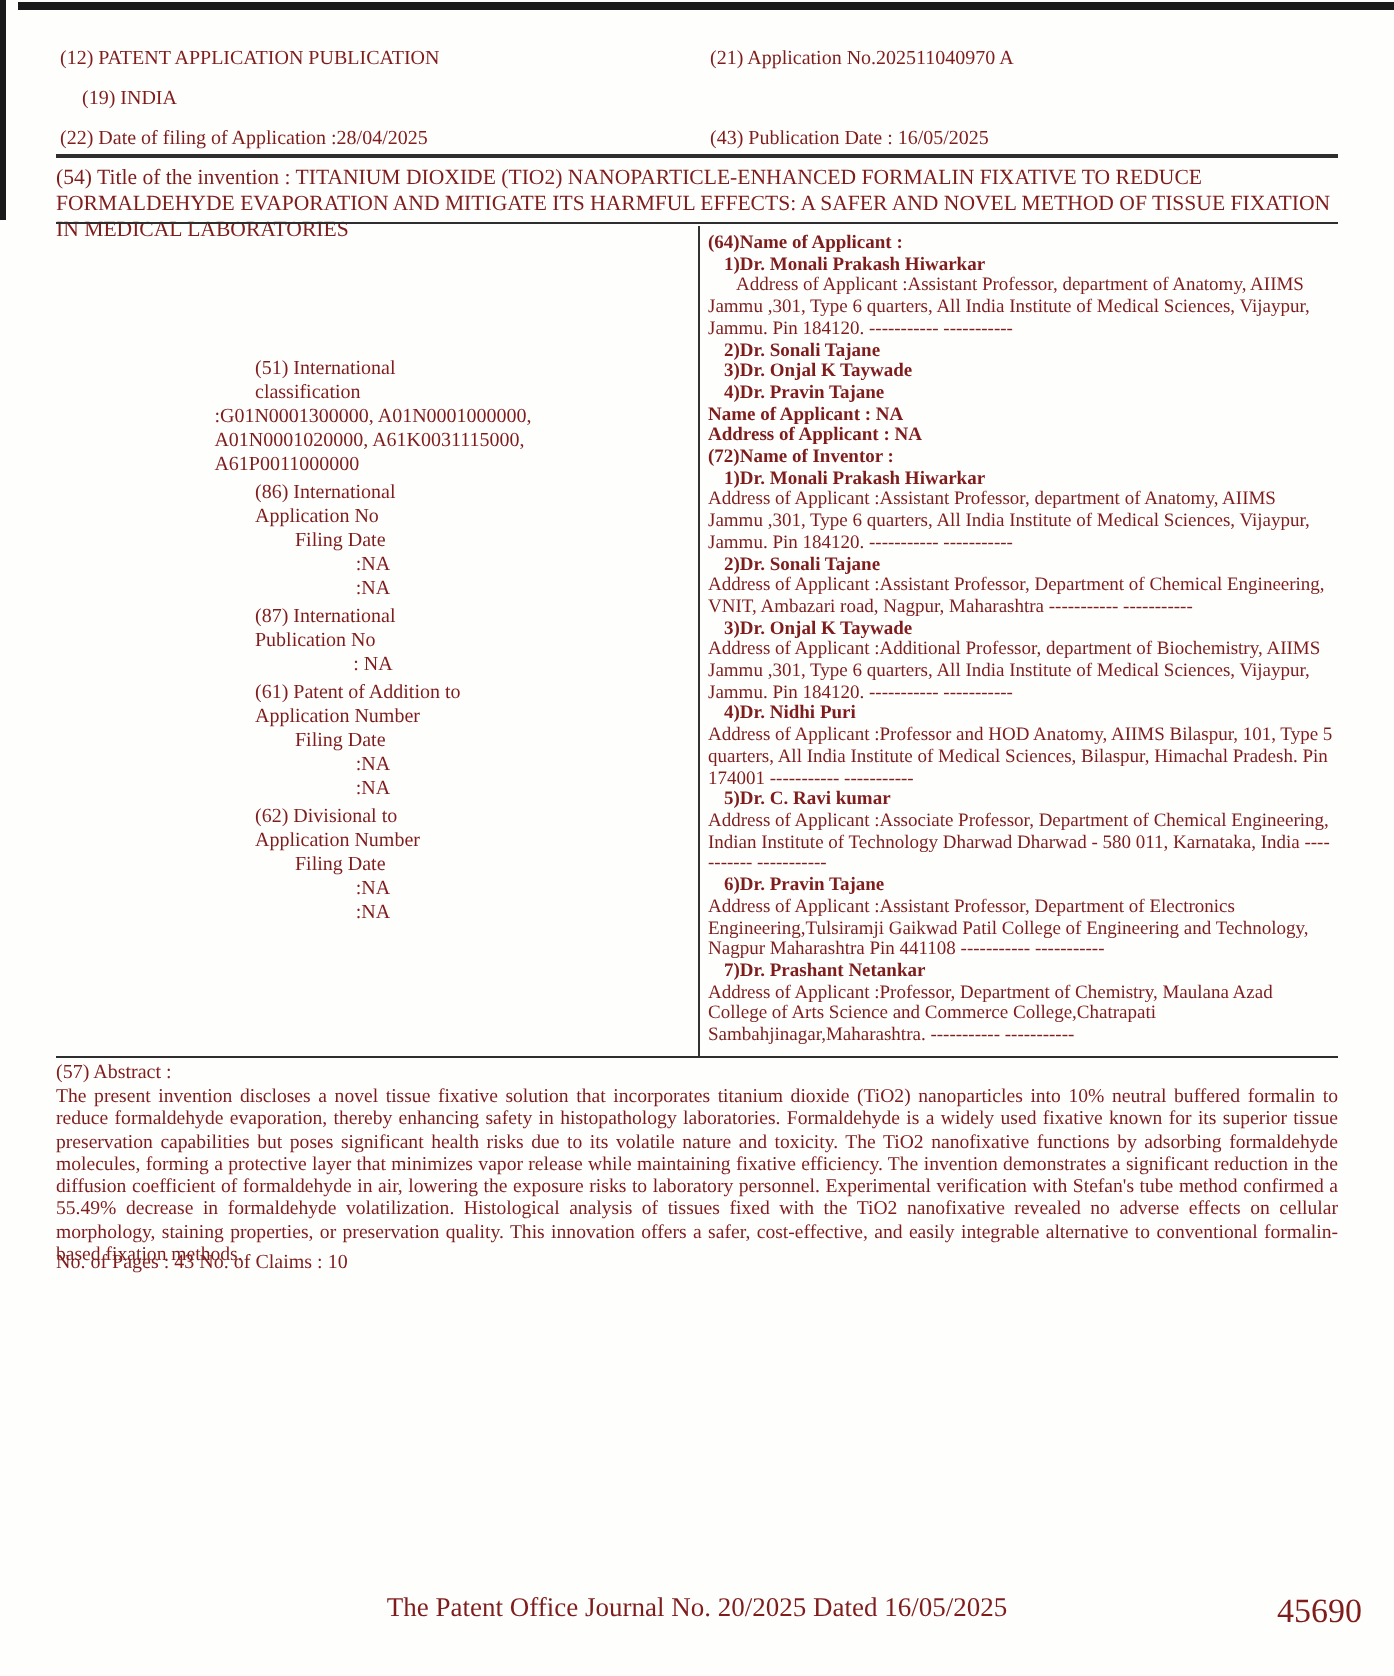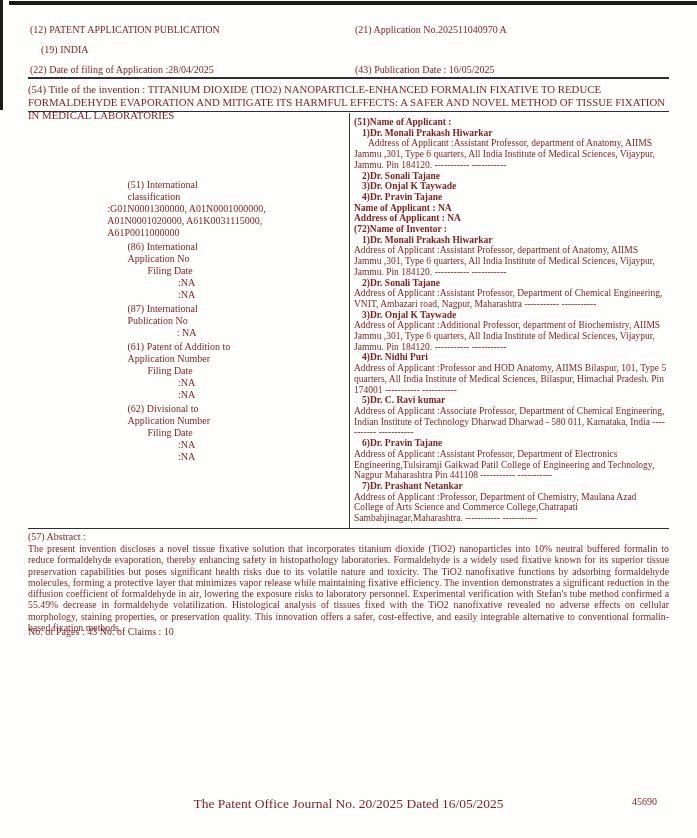--- a/index.html
+++ b/index.html
@@ -29,21 +29,21 @@
   .p-name { font-weight:bold; padding-left:8px; }
   .p-addr { }
   .indent1 { text-indent:14px; }
   .bold { font-weight:bold; }
 
   .abs-head { position:absolute; left:28px; top:531px; font-size:10px; }
   .abs-text { position:absolute; left:28px; top:543px; width:641px; font-size:9.8px; line-height:11.3px; text-align:justify; }
   .pages-line { position:absolute; left:28px; top:626px; font-size:10px; }
 
   .footer-journal { position:absolute; left:0; right:0; top:796px; text-align:center; font-size:13.5px;font-family:Liberation Serif, serif; }
-  .footer-num { position:absolute; right:40px; top:796px; font-size:10px; }
+  .footer-num { position:absolute; right:16px; top:796px; font-size:17px; }
 </style>
 </head>
 <body>
 
 <div class="page">
   <div class="topbar"></div>
   <div class="leftbar"></div>
 
   <div class="hdr" style="left:30px; top:24px;">(12) PATENT APPLICATION PUBLICATION</div>
   <div class="hdr" style="left:355px; top:24px;">(21) Application No.202511040970 A</div>
@@ -88,21 +88,21 @@
       <div class="field-row">
         <div class="field-label">(62) Divisional to
 Application Number
         Filing Date</div>
         <div class="field-value">:NA
 :NA</div>
       </div>
     </div>
 
     <div class="rightcell">
-      <p class="sec-heading">(51)Name of Applicant :</p>
+      <p class="sec-heading">(64)Name of Applicant :</p>
 
       <p class="p-name">1)Dr. Monali Prakash Hiwarkar</p>
       <p class="p-addr indent1">Address of Applicant :Assistant Professor, department of Anatomy, AIIMS Jammu ,301, Type 6 quarters, All India Institute of Medical Sciences, Vijaypur, Jammu. Pin 184120. ----------- -----------</p>
       <p class="p-name">2)Dr. Sonali Tajane</p>
       <p class="p-name">3)Dr. Onjal K Taywade</p>
       <p class="p-name">4)Dr. Pravin Tajane</p>
       <p class="bold">Name of Applicant : NA</p>
       <p class="bold">Address of Applicant : NA</p>
 
       <p class="sec-heading">(72)Name of Inventor :</p>

